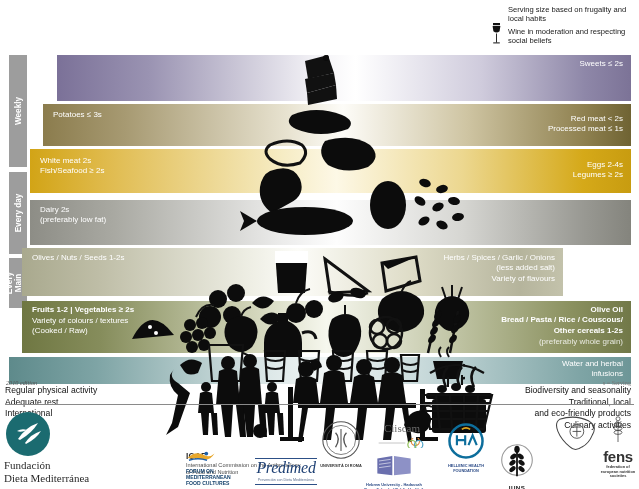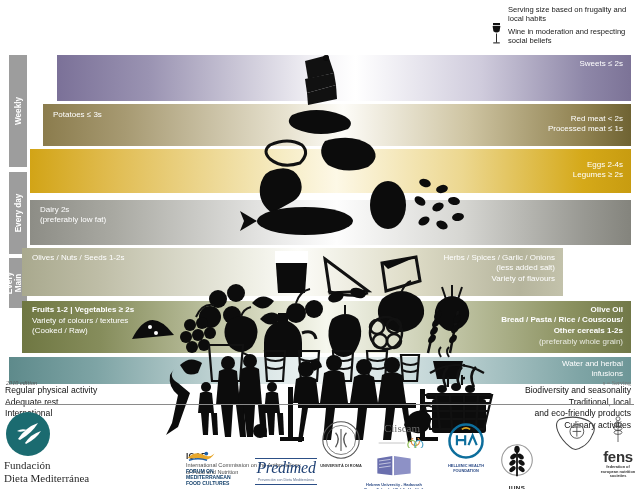--- a/index.html
+++ b/index.html
@@ -158,20 +158,22 @@
       <div class="band-label right" style="top:4px;">Sweets ≤ 2s</div>
     </div>
 
     <div class="band b-redmeat">
       <div class="band-label left" style="top:6px;">Potatoes ≤ 3s</div>
       <div class="band-label right" style="top:10px; white-space:pre-line;">Red meat &lt; 2s
 Processed meat ≤ 1s</div>
     </div>
 
     <div class="band b-eggs">
+      <div class="band-label left" style="top:7px; white-space:pre-line;">White meat 2s
+Fish/Seafood ≥ 2s</div>
       <div class="band-label right" style="top:11px; white-space:pre-line;">Eggs 2-4s
 Legumes ≥ 2s</div>
     </div>
 
     <div class="band b-dairy">
       <div class="band-label left" style="top:5px; white-space:pre-line;">Dairy 2s
 (preferably low fat)</div>
     </div>
 
     <div class="band b-olives">

